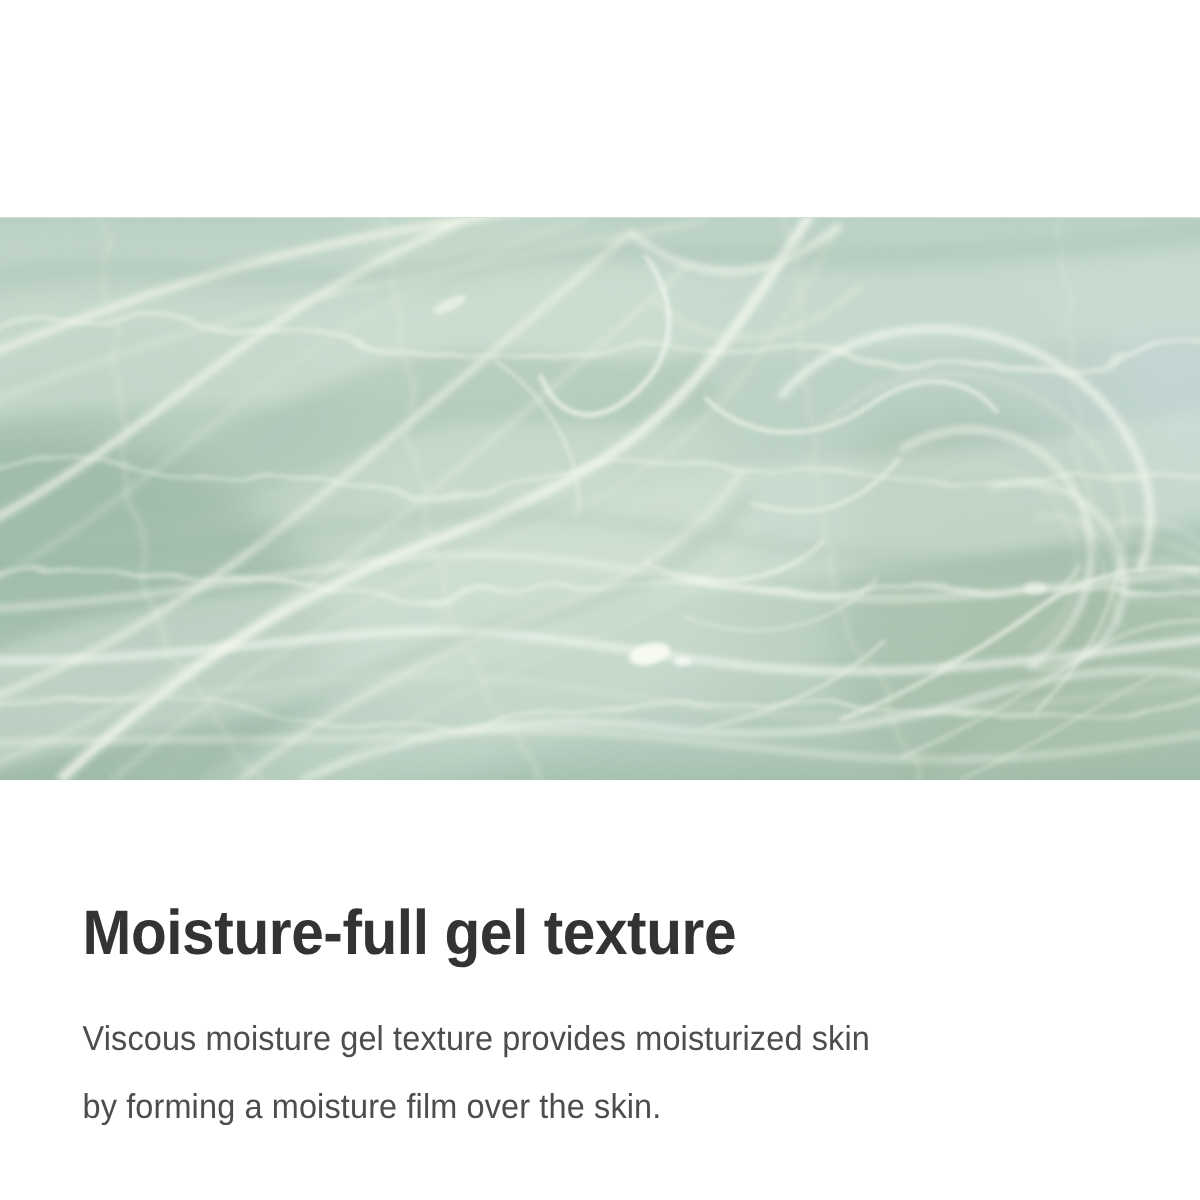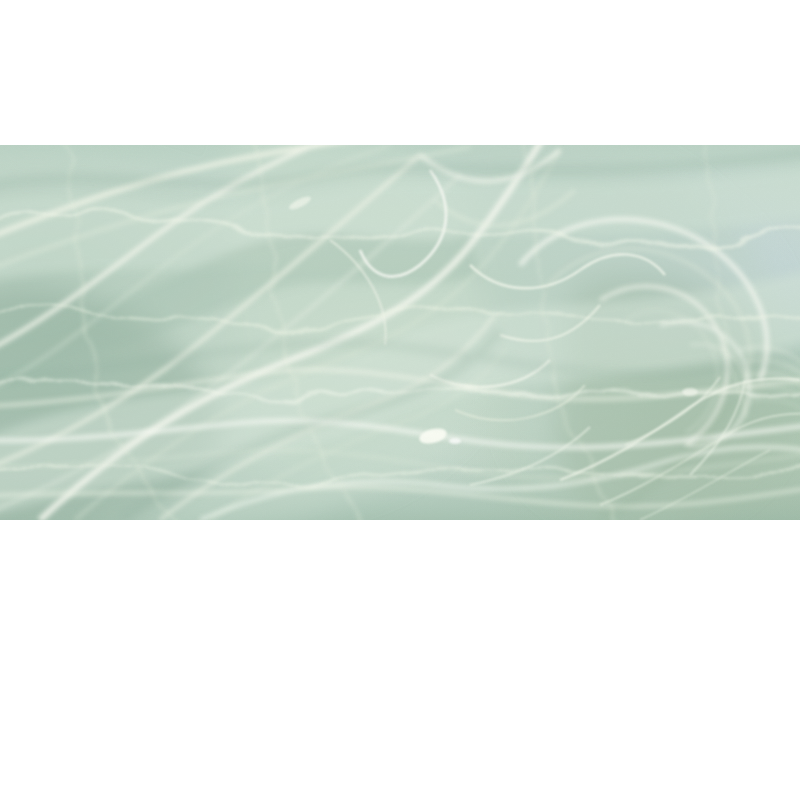--- a/index.html
+++ b/index.html
@@ -270,14 +270,21 @@
         <path d="M-30,45 C 90,15 200,55 320,30 C 430,8 540,45 830,5" stroke="#83a494" stroke-width="7"></path>
         <path d="M-30,238 C 80,228 180,210 280,200 C 380,190 460,212 560,224 C 660,236 740,222 830,208" stroke="#86a796" stroke-width="6"></path>
         <path d="M120,375 C 200,318 280,286 360,266 C 430,248 470,222 500,186" stroke="#85a695" stroke-width="8"></path>
         <path d="M600,375 C 660,340 705,300 735,252" stroke="#8fab92" stroke-width="7"></path>
       </g>
 
       <rect x="0" y="0" width="800" height="375" filter="url(#grain)" opacity="0.55"></rect>
     </svg>
   </div>
 
+  <div class="text-block">
+    <h2 class="headline">Moisture-full gel texture</h2>
+    <p class="body-copy">
+      <span class="line">Viscous moisture gel texture provides moisturized skin</span>
+      <span class="line">by forming a moisture film over the skin.</span>
+    </p>
+  </div>
 
 </div>
 
 </body></html>

